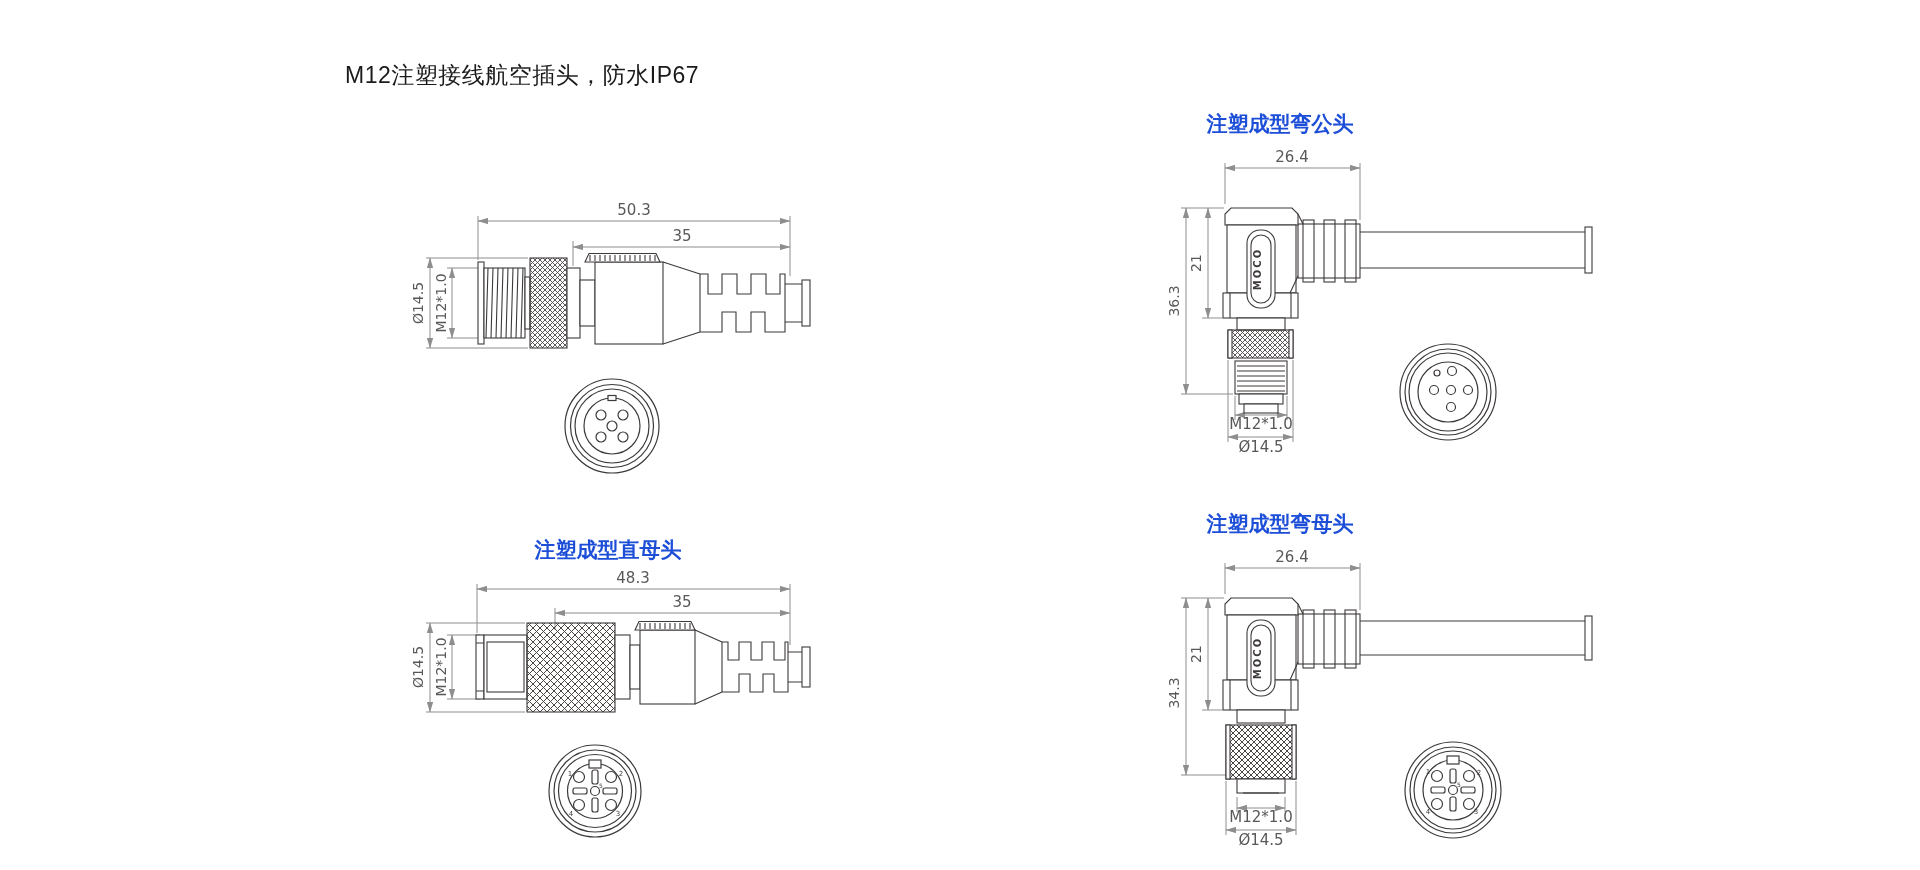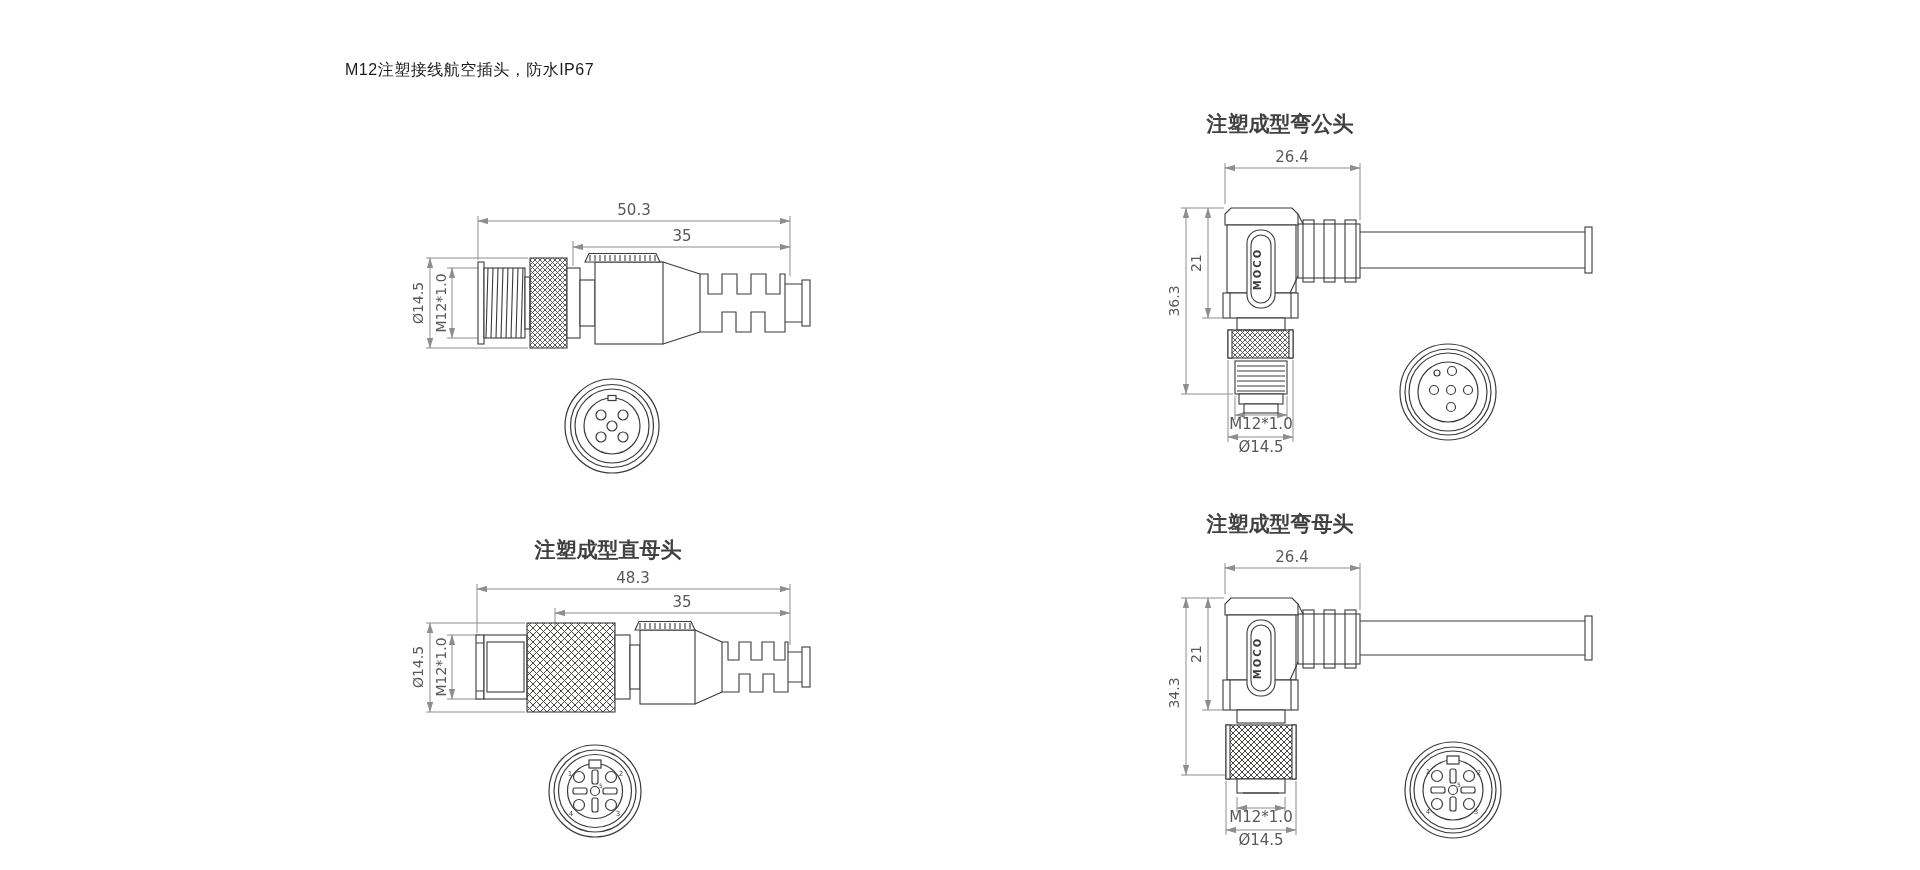--- a/index.html
+++ b/index.html
@@ -1,19 +1,19 @@
 <!DOCTYPE html>
 <html><head>
 <meta charset="utf-8">
 <style>
   html,body{margin:0;padding:0;background:#ffffff;}
   #stage{position:relative;width:1920px;height:870px;background:#ffffff;overflow:hidden;
          font-family:"Liberation Sans","DejaVu Sans",sans-serif;}
-  .main-heading{position:absolute;left:345px;top:60px;font-size:16px;font-weight:500;color:#1a1a1a;letter-spacing:0.5px;}
-  .dtitle{position:absolute;width:300px;text-align:center;font-size:21px;font-weight:700;color:#404040;}
+  .main-heading{position:absolute;left:345px;top:60px;font-size:23px;font-weight:500;color:#1a1a1a;letter-spacing:0.5px;}
+  .dtitle{position:absolute;width:300px;text-align:center;font-size:21px;font-weight:700;color:#1d4ed8;}
   #t-sm{left:403px;top:161px;}
   #t-bm{left:1130px;top:110px;}
   #t-sf{left:458px;top:536px;}
   #t-bf{left:1130px;top:510px;}
   svg{position:absolute;overflow:visible;}
   #svg-sm{left:330px;top:150px;}
   #svg-sf{left:330px;top:530px;}
   #svg-bm{left:1140px;top:100px;}
   #svg-bf{left:1140px;top:490px;}
   g.dim{stroke:#8f8d8d;stroke-width:1;fill:none;}

